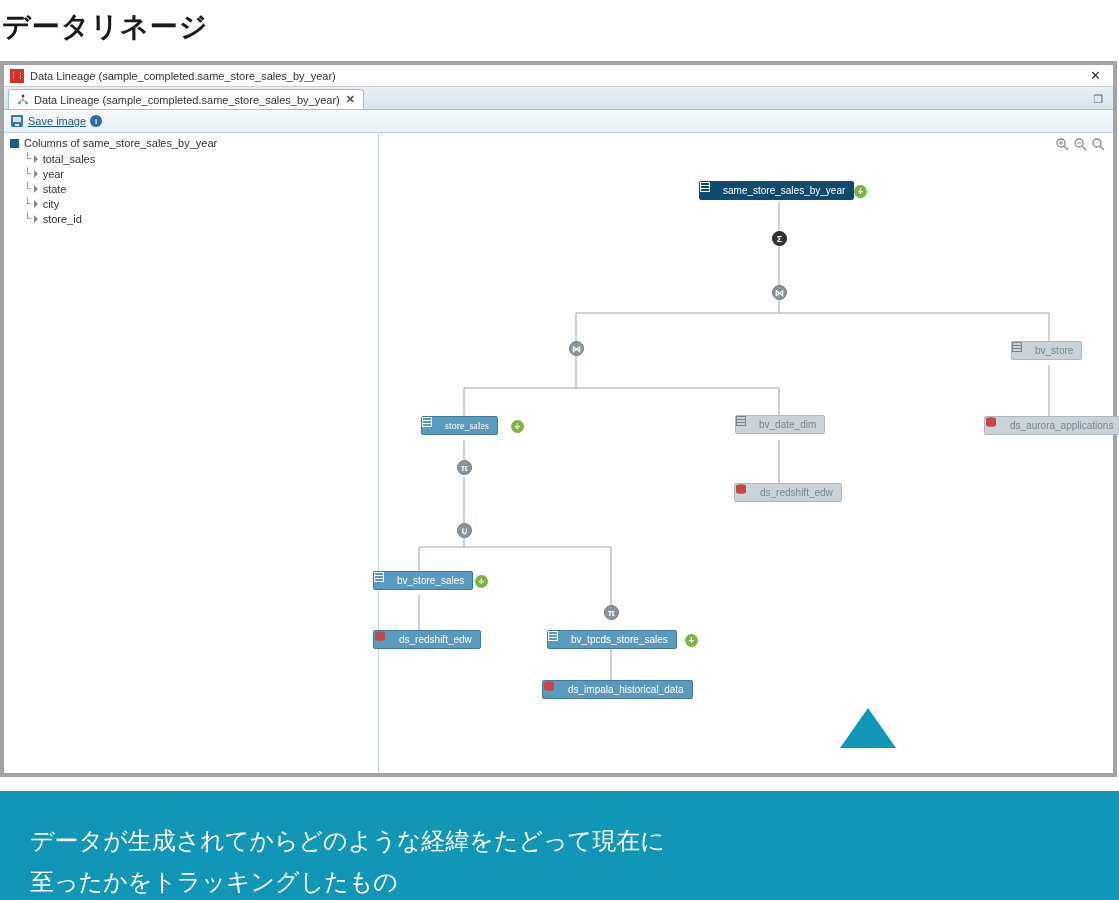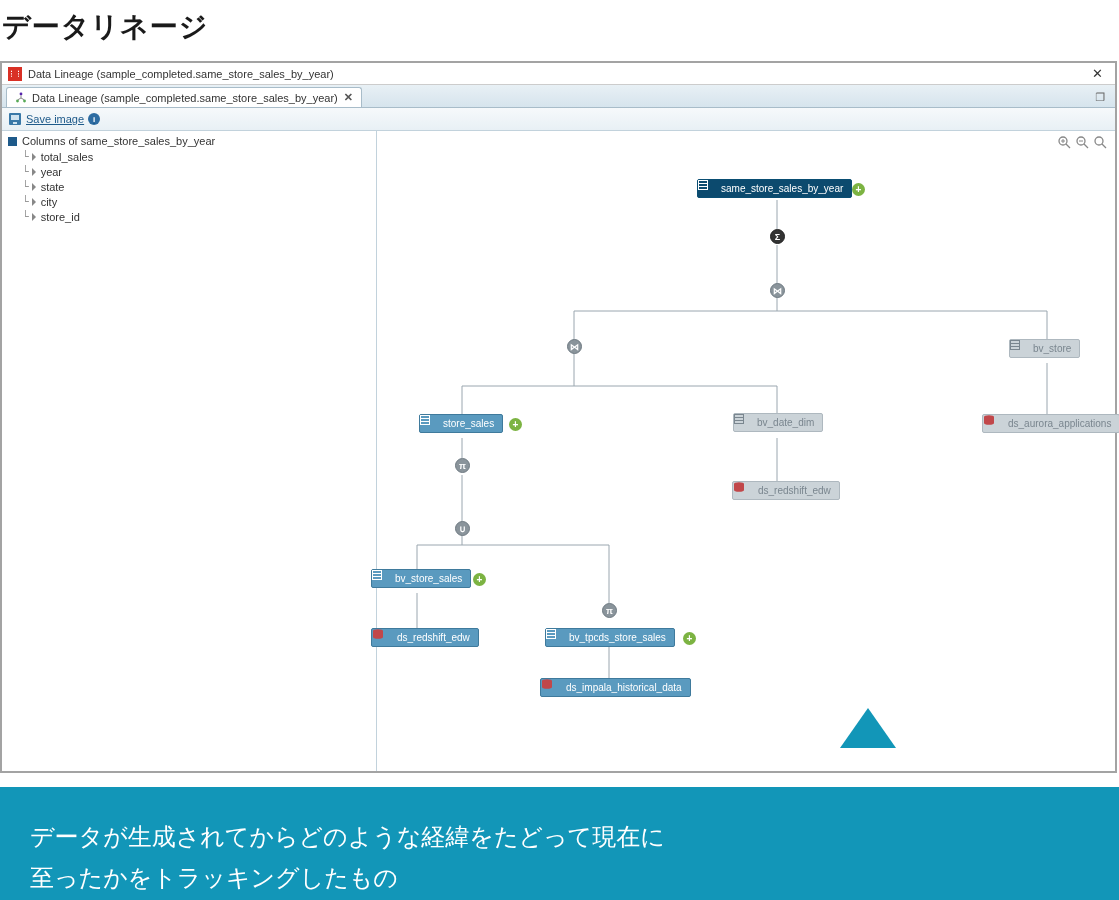--- a/index.html
+++ b/index.html
@@ -1,20 +1,20 @@
 <!DOCTYPE html>
 <html><head>
 <meta charset="utf-8">
 <style>
   * { box-sizing: border-box; margin: 0; padding: 0; }
   body { font-family: Arial, sans-serif; font-size: 11px; background: #fff; width: 1119px; height: 900px; position: relative; overflow: hidden; }
   
   .page-title { font-size: 28px; font-weight: 600; color: #1a1a1a; margin: 8px 0 6px 2px; letter-spacing: 1px; }
   
-  .app-window { border: 2px solid #a3a3a3; background: #fff; position: relative; width: 1117px; margin-top: 15px; }
+  .app-window { border: 4px solid #a3a3a3; background: #fff; position: relative; width: 1117px; margin-top: 15px; }
   
   .titlebar { display: flex; align-items: center; background: #fff; padding: 3px 6px; border-bottom: 1px solid #ccc; }
   .app-icon { width: 14px; height: 14px; background: #d93025; display: inline-flex; align-items: center; justify-content: center; color: #fff; font-size: 7px; font-weight: bold; margin-right: 6px; }
   .win-title { font-size: 11px; color: #333; flex: 1; }
   .close-btn { font-size: 13px; color: #333; padding: 0 6px; cursor: pointer; font-family: sans-serif; }
   
   .tabbar { background: linear-gradient(#e8f0f5,#d6e4ed); border-bottom: 1px solid #a8bcc9; display: flex; align-items: center; padding: 2px 4px 0; }
   .tab { display: flex; align-items: center; background: #fff; border: 1px solid #a8bcc9; border-bottom: none; padding: 3px 8px; font-size: 11px; color: #333; border-radius: 3px 3px 0 0; }
   .tab-icon { width: 12px; height: 12px; margin-right: 5px; display: inline-flex; align-items: center; justify-content: center; }
   .tab-close { margin-left: 6px; font-weight: bold; color: #555; cursor: pointer; }
@@ -217,21 +217,21 @@
         <div class="node gray" style="left:605px; top:261px;">
           <span class="db-ic">
               <svg width="12" height="11" viewBox="0 0 12 11">
                 <ellipse cx="6" cy="2" rx="5" ry="1.8" fill="#c1474a"></ellipse>
                 <path d="M1 2 v6 a5 1.8 0 0 0 10 0 v-6" fill="#c1474a"></path>
               </svg>
             </span>
           <span>ds_aurora_applications</span>
         </div>
 
-        <div class="node blue" style="left:42px; top:261px;">
+        <div class="node blue" style="left:42px; top:261px;font-family:Liberation Serif, serif;">
           <span class="nicon">
               <svg width="10" height="10" viewBox="0 0 10 10">
                 <rect x="0.5" y="0.5" width="9" height="9" fill="none" stroke="#fff"></rect>
                 <line x1="0.5" y1="3.5" x2="9.5" y2="3.5" stroke="#fff"></line>
                 <line x1="0.5" y1="6.5" x2="9.5" y2="6.5" stroke="#fff"></line>
               </svg>
             </span>
           <span>store_sales</span>
         </div>
         <span class="plus-badge" style="left:132px; top:265px;">+</span>

